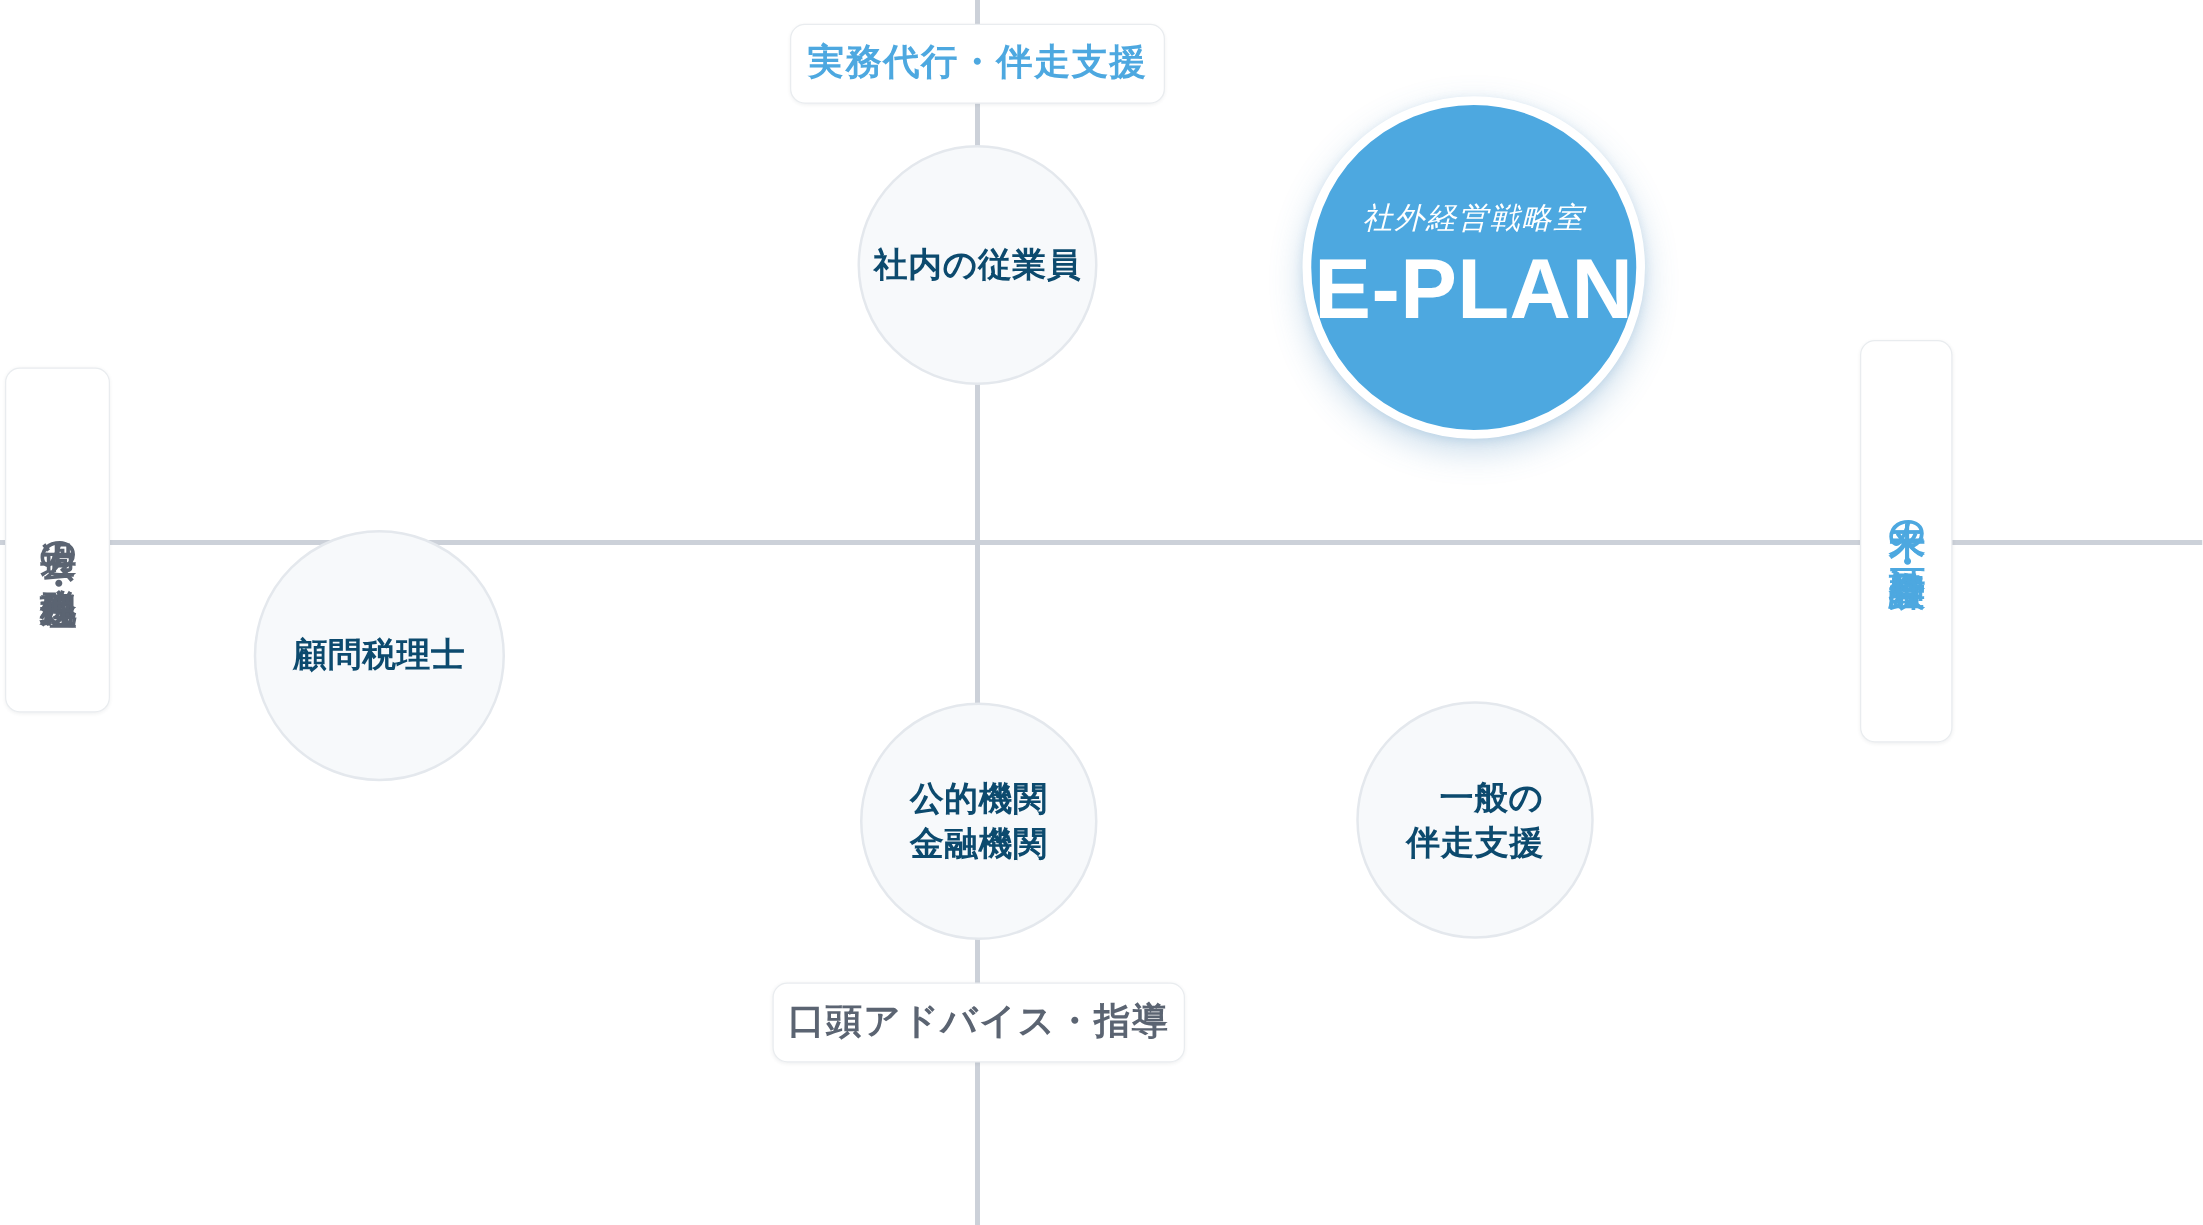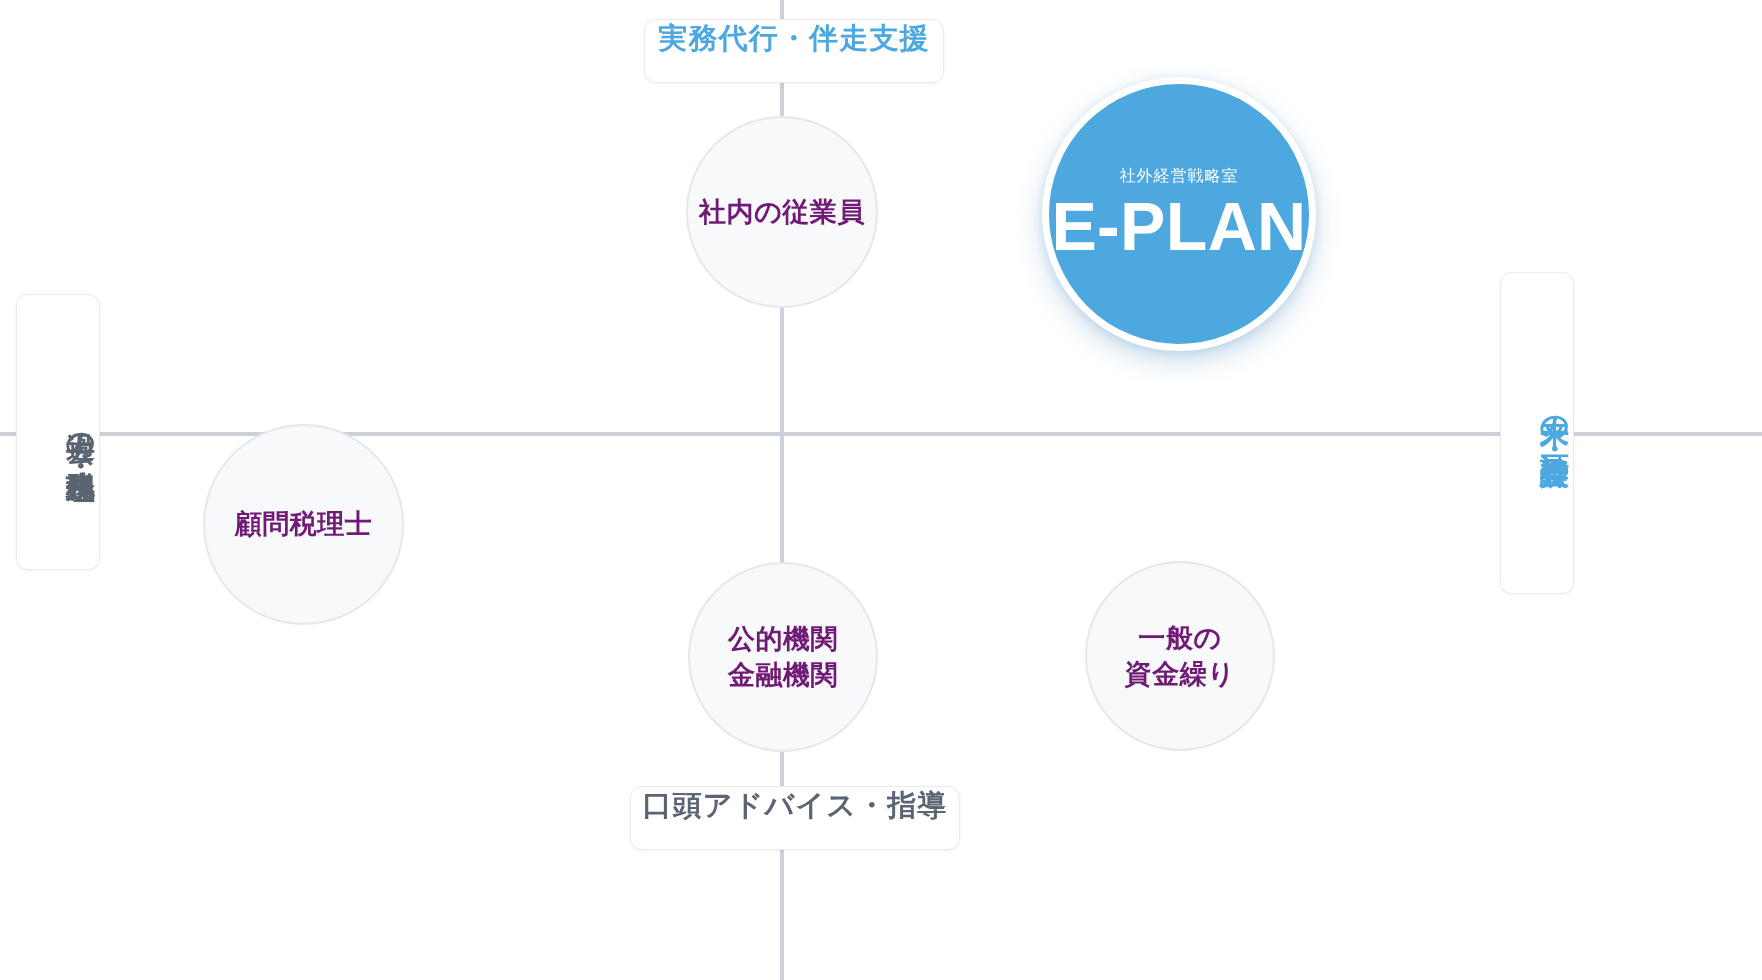--- a/index.html
+++ b/index.html
@@ -42,24 +42,24 @@
   }
 
   
   .axis-label {
     position: absolute;
     background: #ffffff;
     border: 1px solid #e9ecef;
     border-radius: 12px;
     box-shadow: 0 1px 3px rgba(40,50,70,0.07);
     display: flex;
+    align-items: center;
     justify-content: center;
     box-sizing: border-box;
     letter-spacing: 0.04em;
-    margin-left: 12px;
   }
   .axis-label.horiz {
     font-size: 29px;
     font-weight: 700;
     padding: 12px 26px;
     white-space: nowrap;
     line-height: 1.3;
   }
   .axis-label.vert {
     font-size: 29px;
@@ -103,23 +103,23 @@
 
   
   .node {
     position: absolute;
     border-radius: 50%;
     background: #f7f9fb;
     border: 2px solid #e4e8ed;
     display: flex;
     align-items: center;
     justify-content: center;
-    text-align: center;
+    text-align: right;
     box-sizing: border-box;
-    color: #701a75;
+    color: #0c4a6e;
     font-size: 27px;
     font-weight: 700;
     line-height: 1.35;
     letter-spacing: 0.02em;
   }
   .node .node-text { white-space: pre-line; }
 
   #node-employees { left: 686px; top: 116px; width: 192px; height: 192px; }
   #node-tax       { left: 203px; top: 424px; width: 201px; height: 201px; }
   #node-public    { left: 688px; top: 562px; width: 190px; height: 190px; }
@@ -139,25 +139,26 @@
     box-shadow: 0 10px 26px rgba(77,140,190,0.30),
                 0 2px 8px rgba(77,140,190,0.18);
     display: flex;
     flex-direction: column;
     align-items: center;
     justify-content: center;
     color: #ffffff;
     z-index: 5;
   }
   #node-eplan .eplan-sub {
-    font-size: 16px;
+    font-size: 24px;
     font-weight: 400;
     letter-spacing: 0.06em;
     margin-bottom: 6px;
     line-height: 1.2;
+    font-style: italic;
   }
   #node-eplan .eplan-main {
     font-size: 68px;
     font-weight: 700;
     letter-spacing: 0.005em;
     line-height: 1.05;
   }
 </style>
 </head>
 <body>
@@ -191,21 +192,21 @@
     <span class="node-text">顧問税理士</span>
   </div>
 
   <div id="node-public" class="node">
     <span class="node-text">公的機関
 金融機関</span>
   </div>
 
   <div id="node-consult" class="node">
     <span class="node-text">一般の
-資金繰り</span>
+伴走支援</span>
   </div>
 
   <div id="node-eplan">
     <span class="eplan-sub">社外経営戦略室</span>
     <span class="eplan-main">E-PLAN</span>
   </div>
 
 </div>
 
 </body></html>

